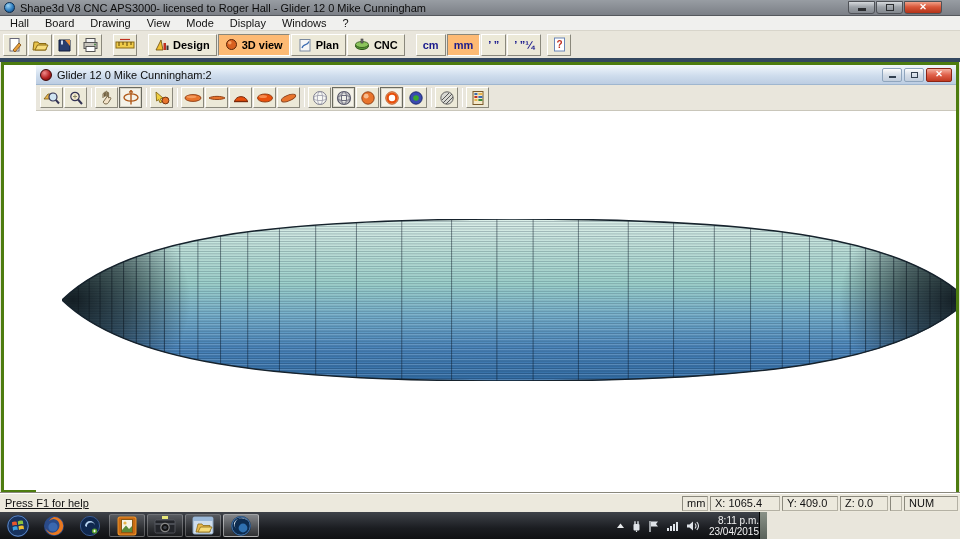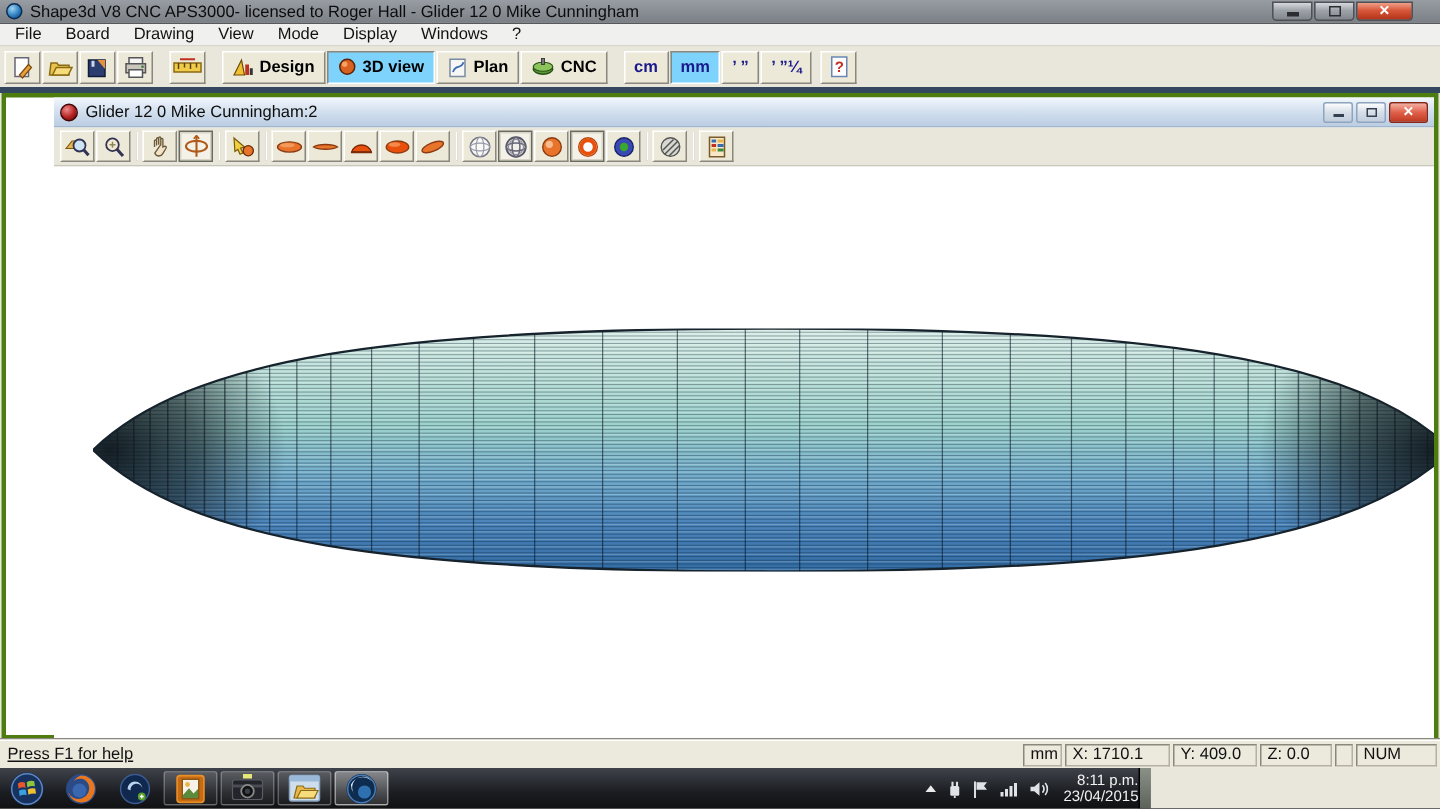--- a/index.html
+++ b/index.html
@@ -30,21 +30,21 @@
   .menuitem { font-size:11px; color:#111; padding:0 8px; line-height:15px; }
 
   
   .toolbar { position:absolute; left:0; top:31px; width:844px; height:27px;
     background:#e9e6dc; display:flex; align-items:center; padding-left:3px; }
   .tbtn { height:22px; min-width:24px; margin-right:1px; background:#ece9d8;
     border-top:1px solid #fff; border-left:1px solid #fff;
     border-right:1px solid #8a887c; border-bottom:1px solid #8a887c;
     display:flex; align-items:center; justify-content:center; }
   .tbtn.text { padding:0 6px; font-size:11px; font-weight:bold; color:#000; gap:4px; }
-  .tbtn.active { background:#7dd3fc; border-top:1px solid #8a887c; border-left:1px solid #8a887c;
+  .tbtn.active { background:#fdba74; border-top:1px solid #8a887c; border-left:1px solid #8a887c;
     border-right:1px solid #fff; border-bottom:1px solid #fff; }
   .tbgap { width:10px; }
   .tbgap-s { width:5px; }
 
   
   .mdistrip { position:absolute; left:0; top:58px; width:960px; height:4px; background:#33475f; }
 
   
   .child { position:absolute; left:1px; top:62px; width:958px; height:431px;
     border:3px solid #4d7c0f; background:#fff;padding-left:32px; }
@@ -119,21 +119,21 @@
       </div>
     <div class="winbtn">
         <span class="glyph-rest"></span>
       </div>
     <div class="winbtn close">
         <span class="glyph-x">✕</span>
       </div>
   </div>
 
   <div class="menubar">
-    <span class="menuitem">File</span>
+    <span class="menuitem">Hall</span>
     <span class="menuitem">Board</span>
     <span class="menuitem">Drawing</span>
     <span class="menuitem">View</span>
     <span class="menuitem">Mode</span>
     <span class="menuitem">Display</span>
     <span class="menuitem">Windows</span>
     <span class="menuitem">?</span>
   </div>
 
   <div class="toolbar">
@@ -521,21 +521,21 @@
             </g>
             <path d="M0,81 C63.42000000000001,19.439999999999998 199.32,0 453,0 C706.6800000000001,0 842.58,19.439999999999998 906,81 C842.58,142.56 706.6800000000001,162 453,162 C199.32,162 63.42000000000001,142.56 0,81 Z" fill="none" stroke="#16222c" stroke-width="1.5"></path>
           </svg>
         </div>
     </div>
   </div>
 
   <div class="statusbar">
     <span class="statushelp">Press F1 for help</span>
     <span class="spanel w-unit">mm</span>
-    <span class="spanel w-x">X: 1710.1</span>
+    <span class="spanel w-x">X: 1065.4</span>
     <span class="spanel w-y">Y: 409.0</span>
     <span class="spanel w-z">Z: 0.0</span>
     <span class="spanel w-blank"></span>
     <span class="spanel w-num">NUM</span>
   </div>
 
   <div class="taskbar">
     <div class="tb-app">
       <svg width="24" height="24" viewBox="0 0 24 24">
         <circle cx="12" cy="12" r="11" fill="#17325e"></circle>

